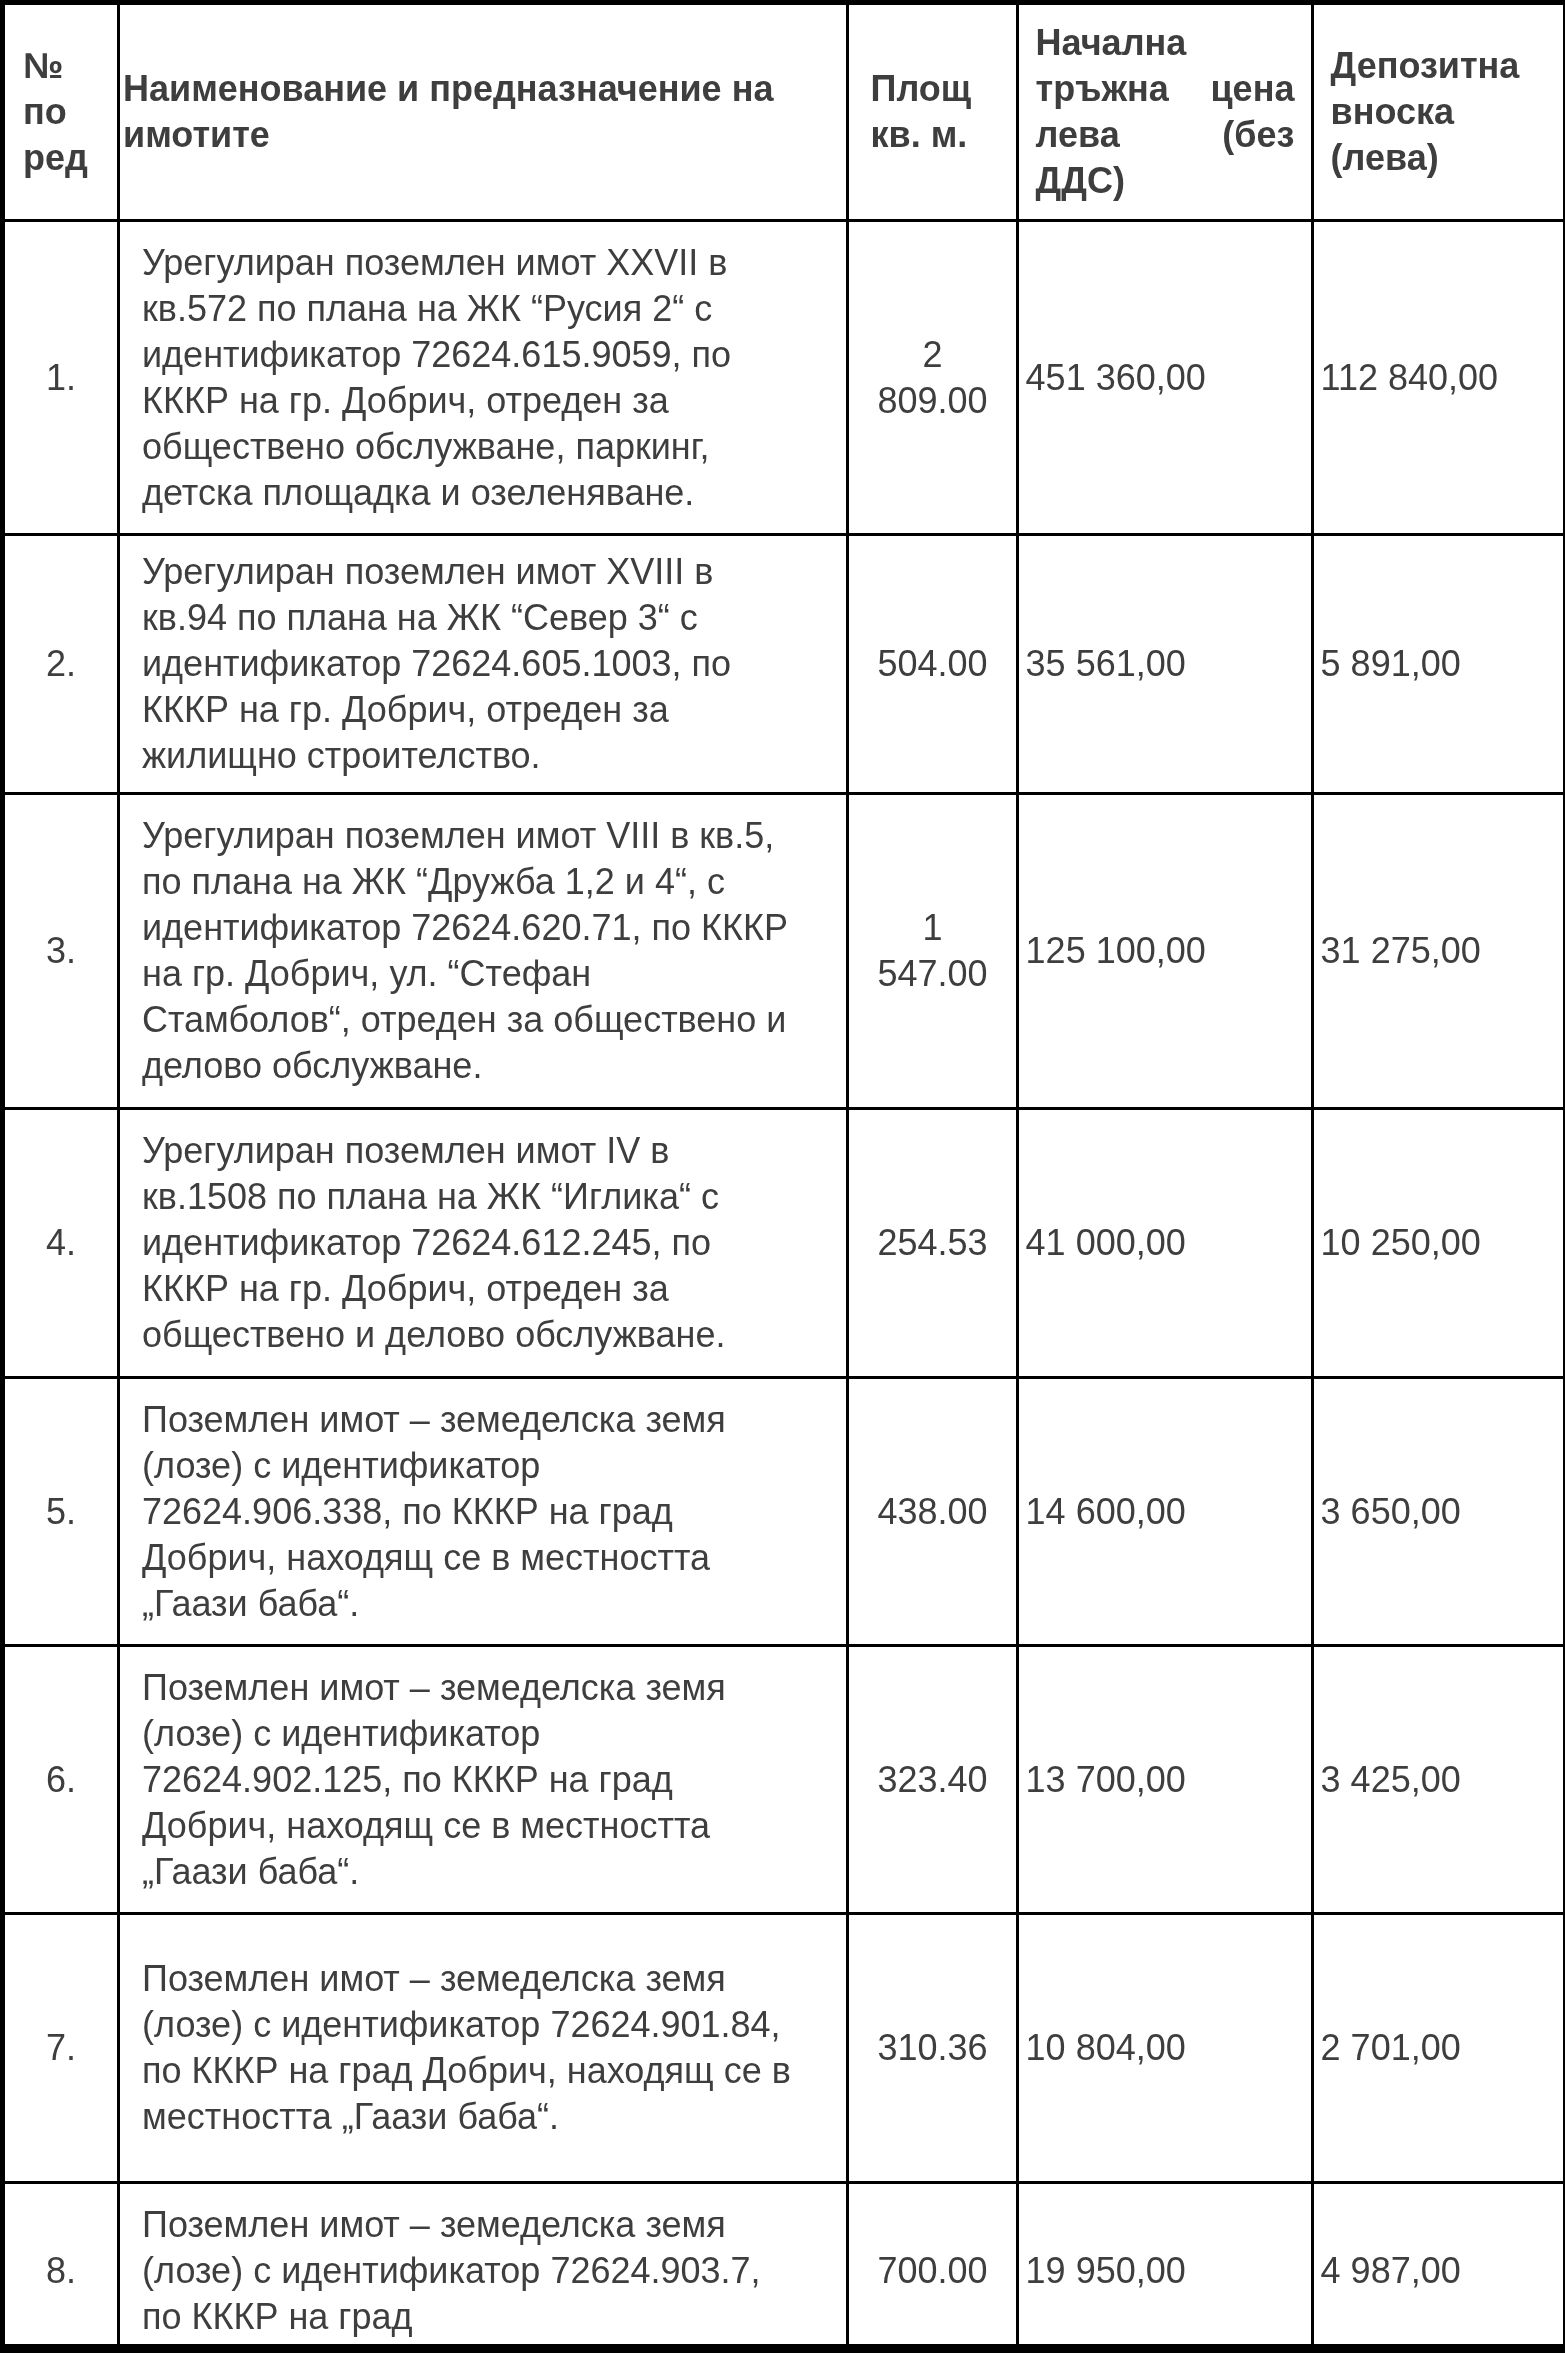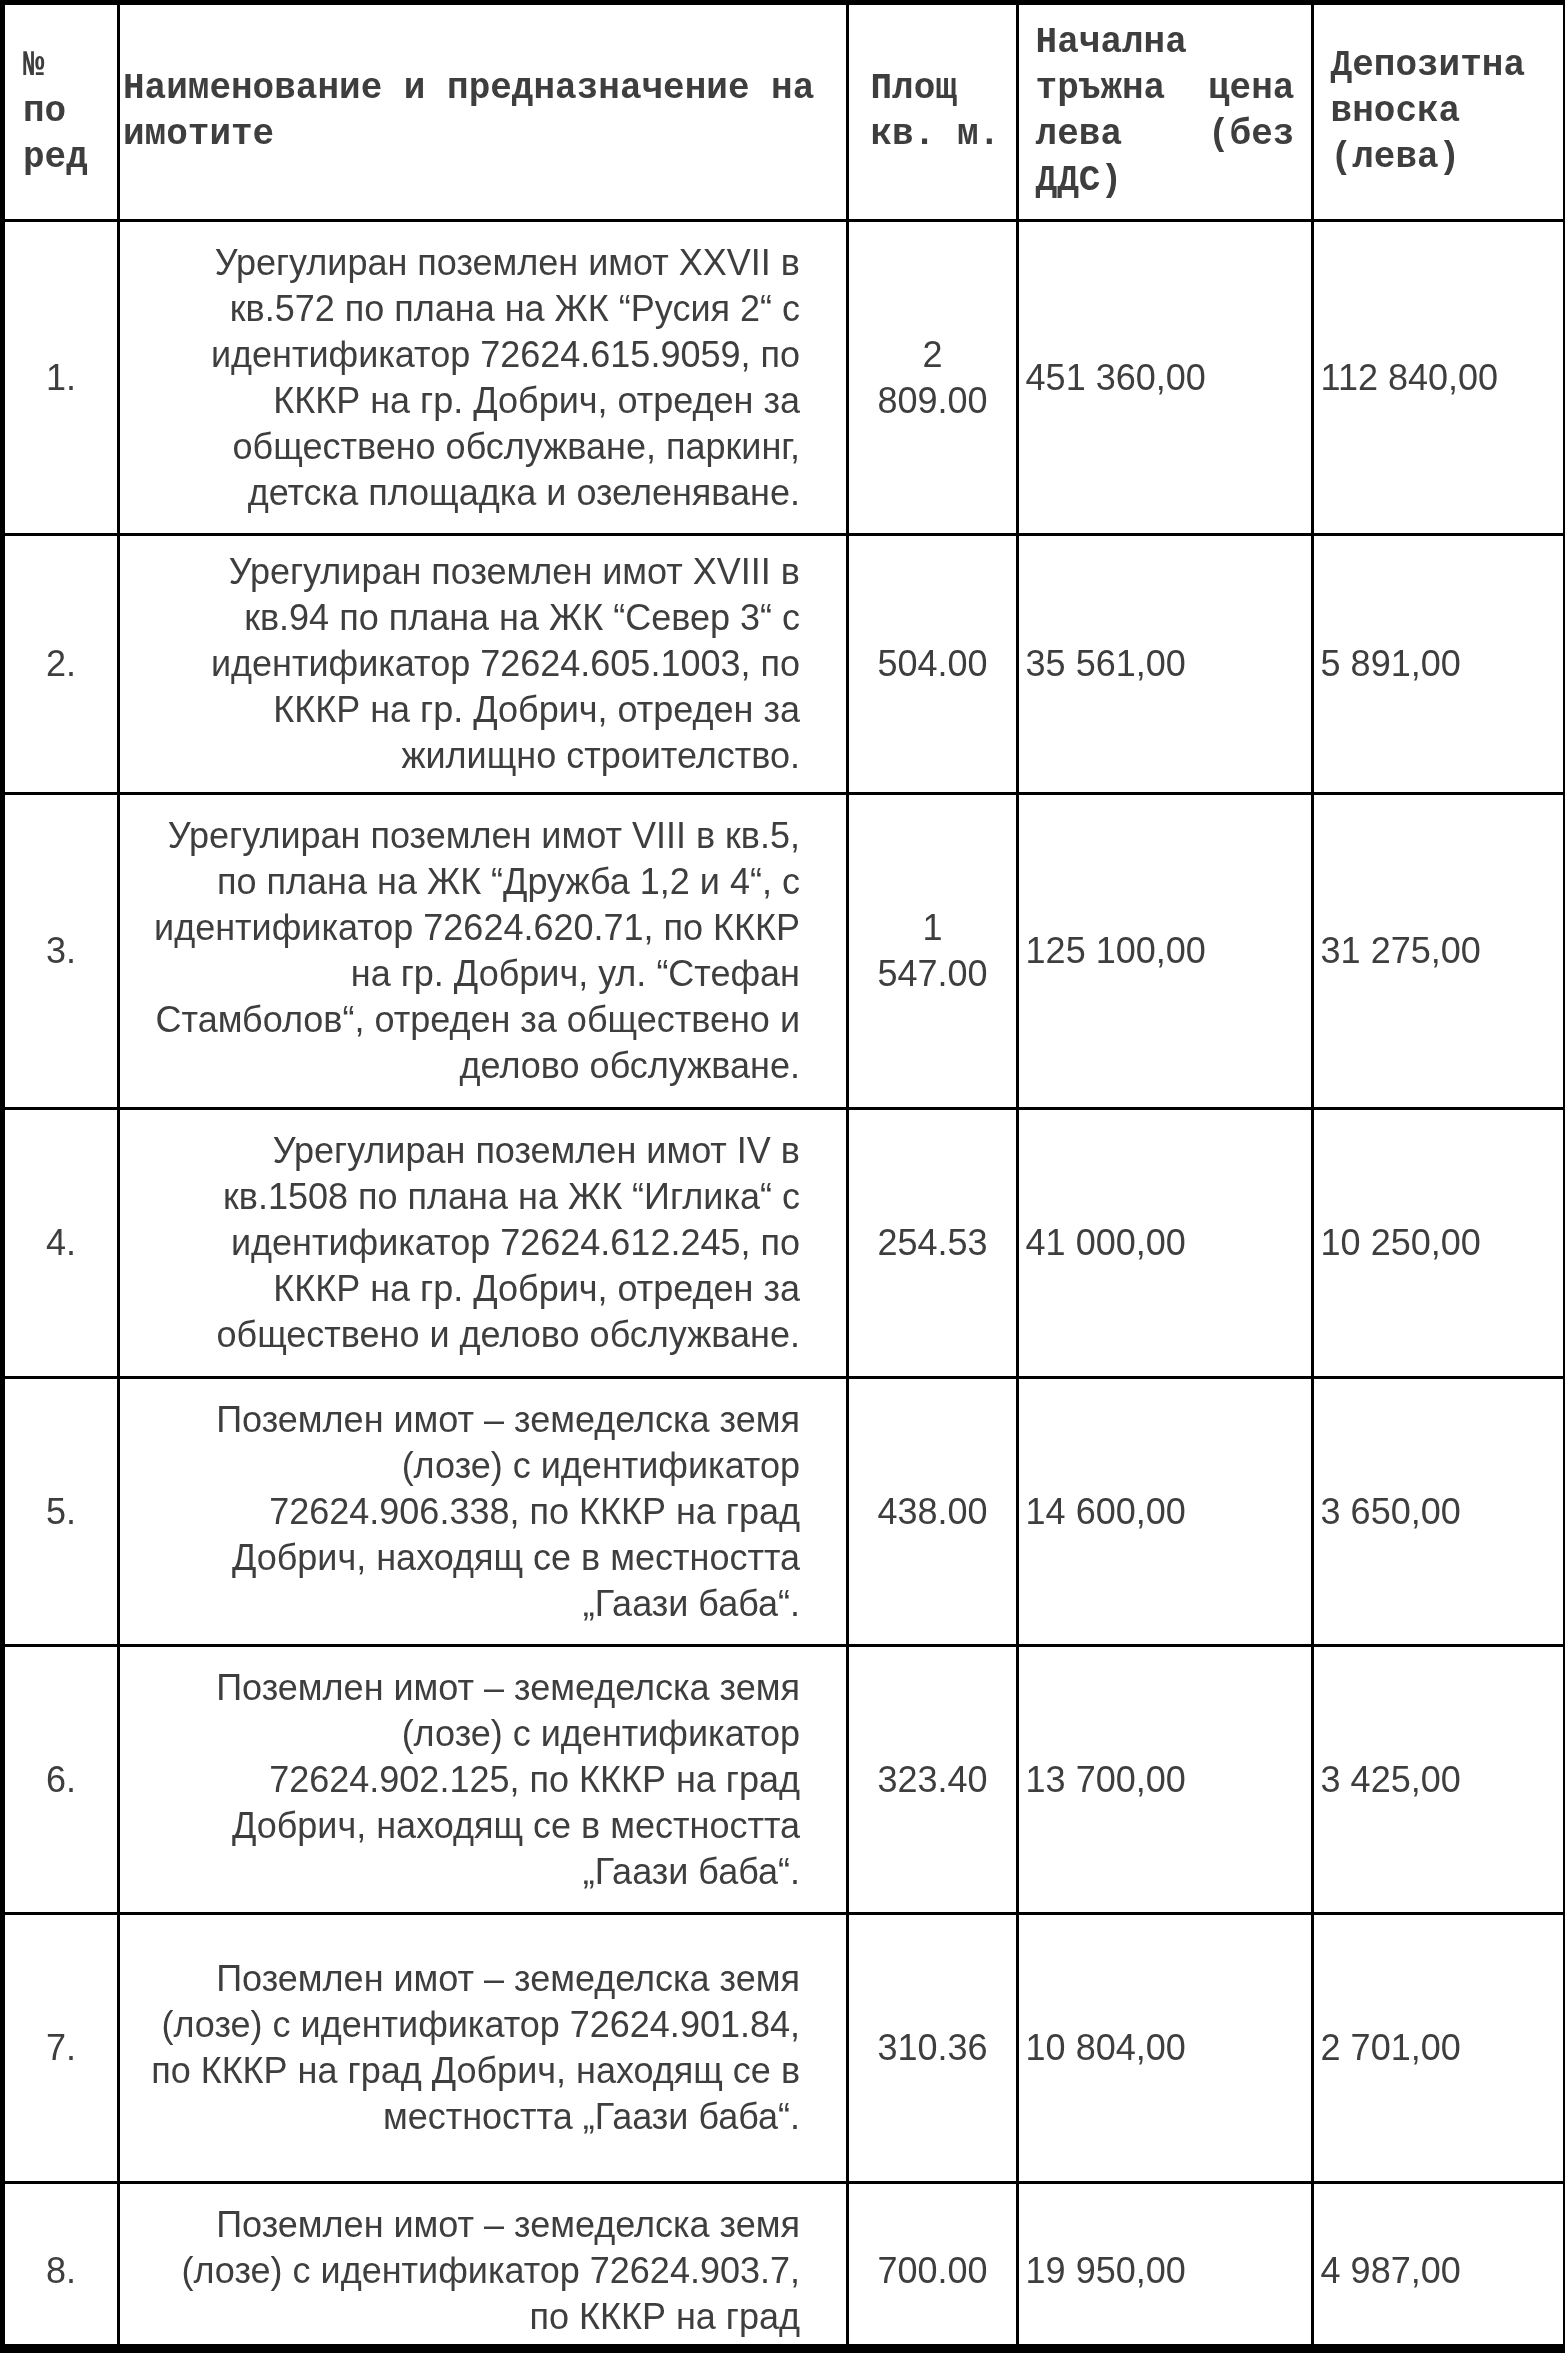--- a/index.html
+++ b/index.html
@@ -30,21 +30,21 @@
 
   th, td {
     border: 3.3px solid #000000;
     vertical-align: middle;
     font-size: 36px;
     line-height: 46px;
     background: #ffffff;
   }
 
   
-  thead tr { height: 218px; font-family: Liberation Mono, monospace; }
+  thead tr { height: 218px; }
   th {
     font-weight: bold;
     text-align: left;
     padding: 6.6px 8.3px 6.6px 16.6px;
   }
   th.h-num     { padding-left: 18px; }
   th.h-name    { padding-left: 3px; }
   th.h-area    { padding-left: 21.5px; }
   th.h-price   { text-align: justify; padding-right: 16.6px; }
   th.h-deposit { padding-left: 16.6px; }
@@ -57,21 +57,21 @@
   tbody tr:nth-child(5) { height: 268px; }
   tbody tr:nth-child(6) { height: 268px; }
   tbody tr:nth-child(7) { height: 269px; }
   tbody tr:nth-child(8) { height: 178px; }
 
   td.cell-num {
     text-align: center;
     padding: 5px 3.3px;
   }
   td.cell-name {
-    text-align: right;
+    text-align: left;
     padding: 10px 46px 10px 22px;
   }
   td.cell-area {
     text-align: center;
     white-space: pre-line;
     padding: 5px 6.6px;
   }
   td.cell-price, td.cell-deposit {
     padding: 5px 6.6px;
   }

